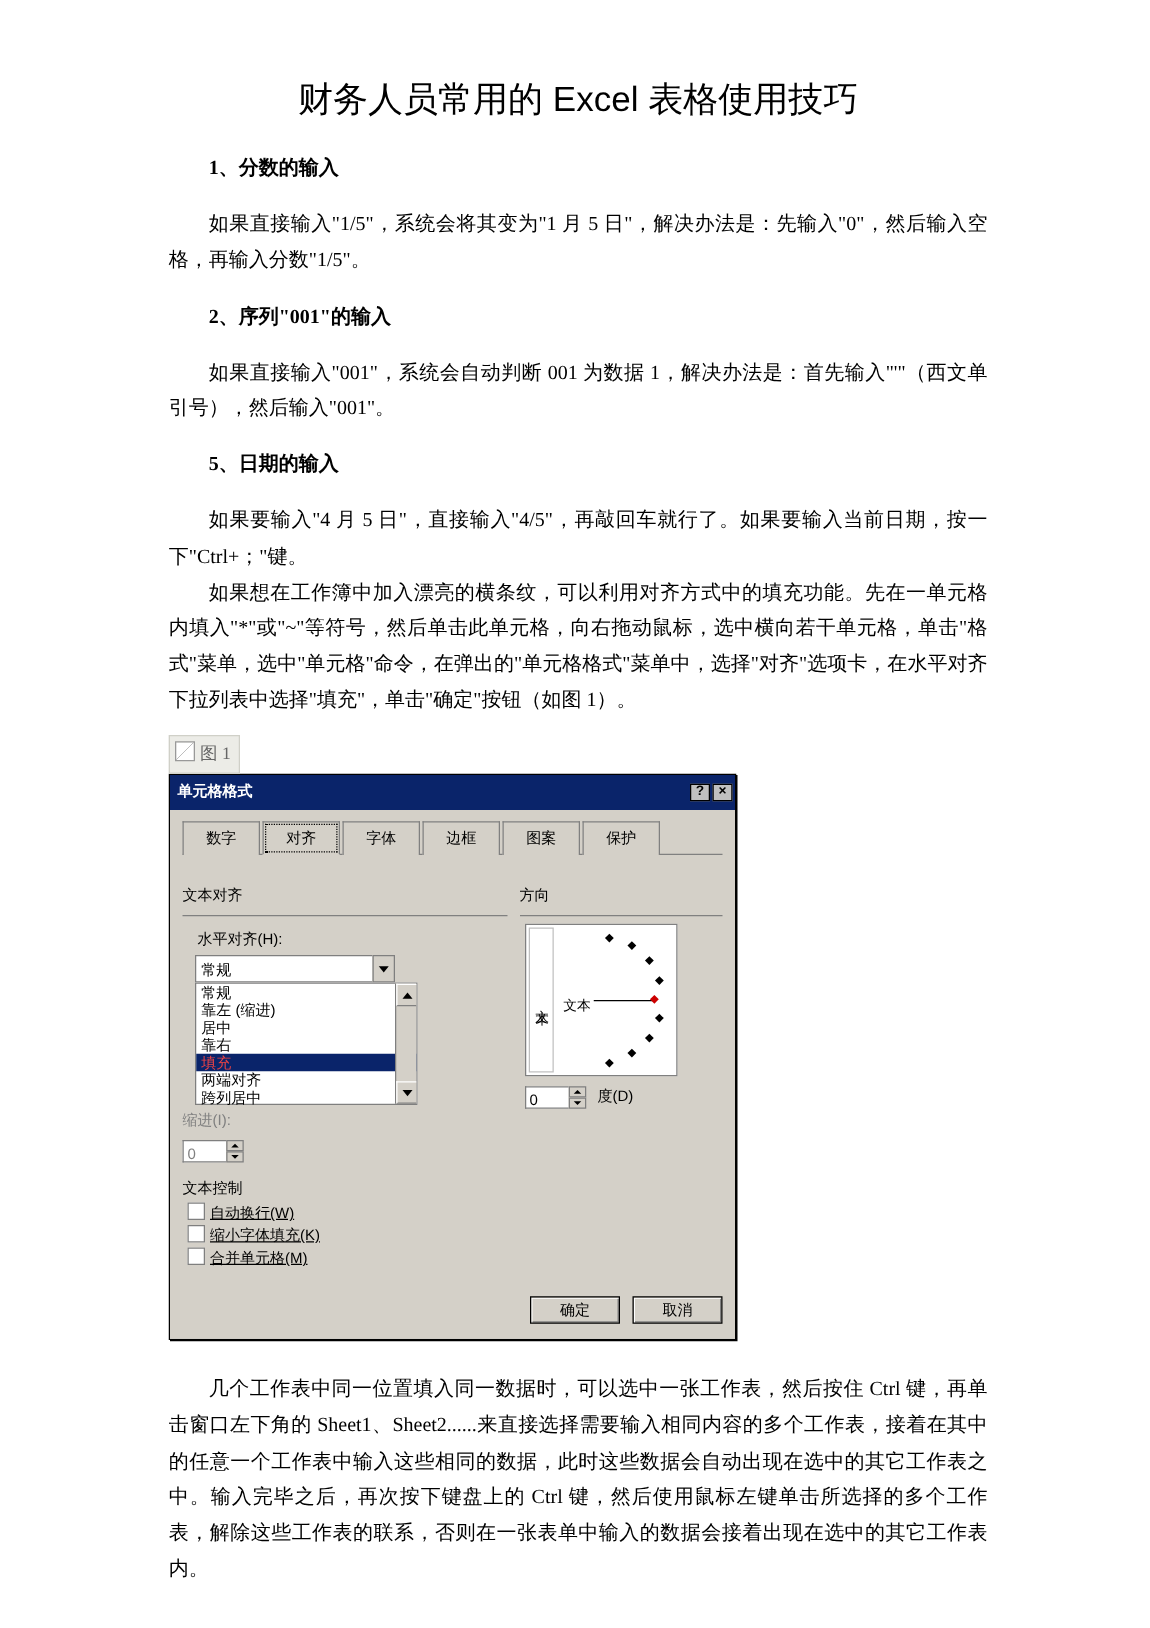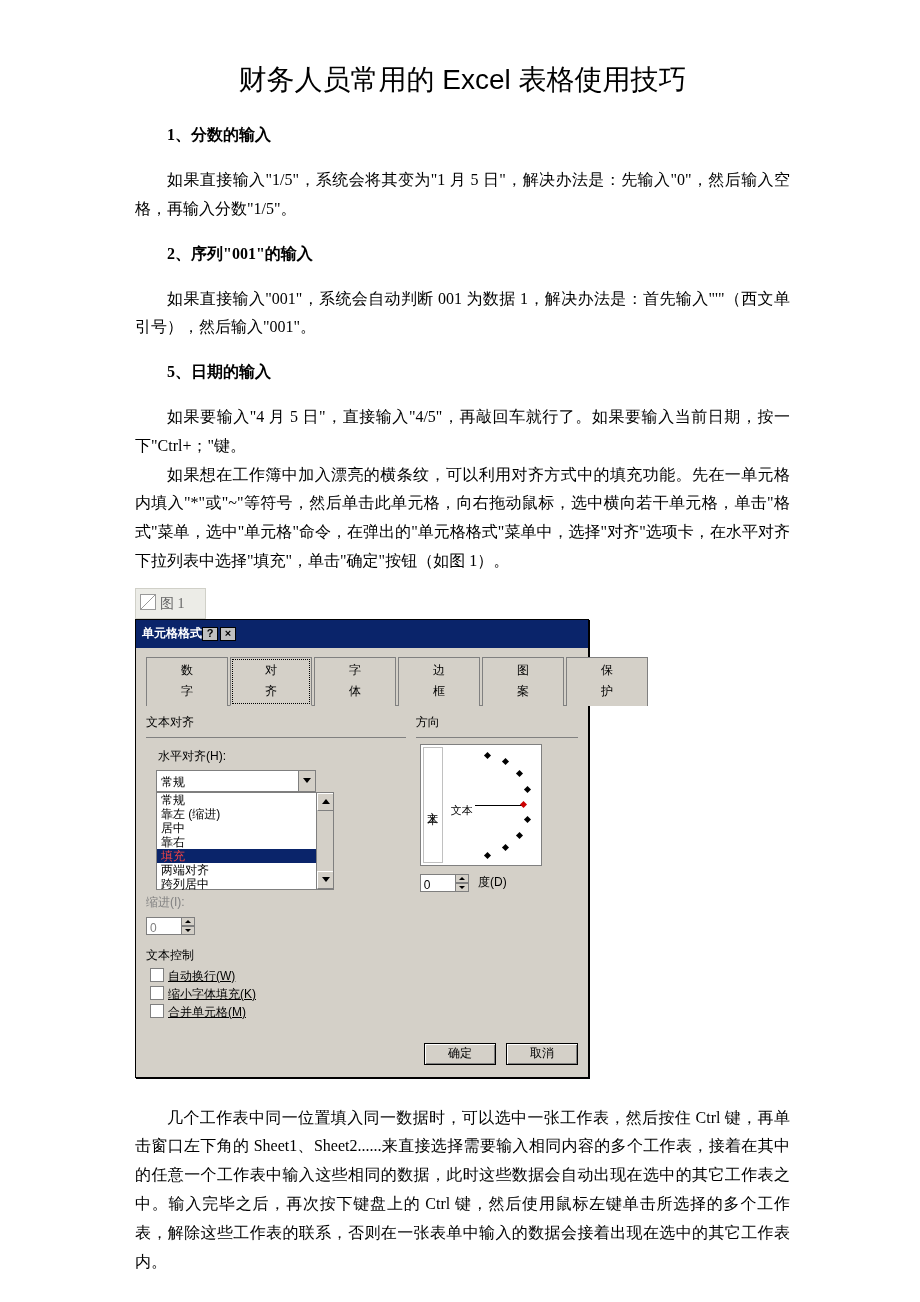--- a/index.html
+++ b/index.html
@@ -41,21 +41,21 @@
     text-align: justify;
     margin: 0;
   }
   .fig-wrap {
     margin: 12px 0 18px 0;
   }
   .fig-label {
     display: inline-block;
     background: #ecece7;
     border: 1px solid #d0d0c8;
-    padding: 2px 20px 2px 4px;
+    padding: 2px 6px 2px 4px;
     font-size: 14px;
     color: #666;
   }
   .fig-label::before{
     content:"";
     display:inline-block;
     width:14px;height:14px;
     border:1px solid #999;
     margin-right:4px;
     vertical-align:-2px;
@@ -69,20 +69,21 @@
     border: 1px solid #000;
     box-shadow: 1px 1px 0 #000;
   }
   .dlg-title {
     background: linear-gradient(#0a246a,#0a246a);
     color: #fff;
     font-weight: bold;
     padding: 3px 2px 3px 6px;
     display: flex;
     align-items: center;
+    justify-content: space-between;
   }
   .dlg-title-btns { display:flex; gap:2px; }
   .titlebar-btn {
     width: 16px; height: 14px;
     background: #c0c0c0;
     border: 1px solid #000;
     box-sizing: border-box;
     display:flex;align-items:center;justify-content:center;
     font-weight:bold;font-size:11px;color:#000;
     line-height:1;
@@ -90,42 +91,42 @@
   .dlg-body {
     background: #d4d0c8;
     padding: 8px 10px 12px 10px;
   }
   .tabs {
     display: flex;
     border-bottom: 1px solid #808080;
     margin-bottom: 6px;
   }
   .tab {
-    padding: 2px 34px;
+    padding: 2px 18px;
     border: 1px solid #808080;
     border-bottom: none;
     background: #d4d0c8;
     margin-right: 2px;
     position: relative;
     top: 1px;
     font-size: 12px;
     cursor:pointer;
   }
   .tab.active {
     background: #d4d0c8;
     border-bottom: 1px solid #d4d0c8;
     font-weight: normal;
     outline: 1px dotted #000;
     outline-offset: -3px;
   }
   .panel-row { display:flex; gap:10px; }
   .grp {
     flex:1;
   }
-  .grp-title { margin-bottom:4px; }
+  .grp-title { margin-bottom:4px;margin-top:16px; }
   .grp-box {
     border-top:1px solid #808080;
     padding-top:6px;
   }
   .lbl { display:block; margin: 2px 0 2px 12px; }
   .combo {
     display:flex; width:160px; margin-left:10px;
   }
   .combo-input{
     flex:1; height:18px; border:1px solid #7f7f7f; border-right:none;

